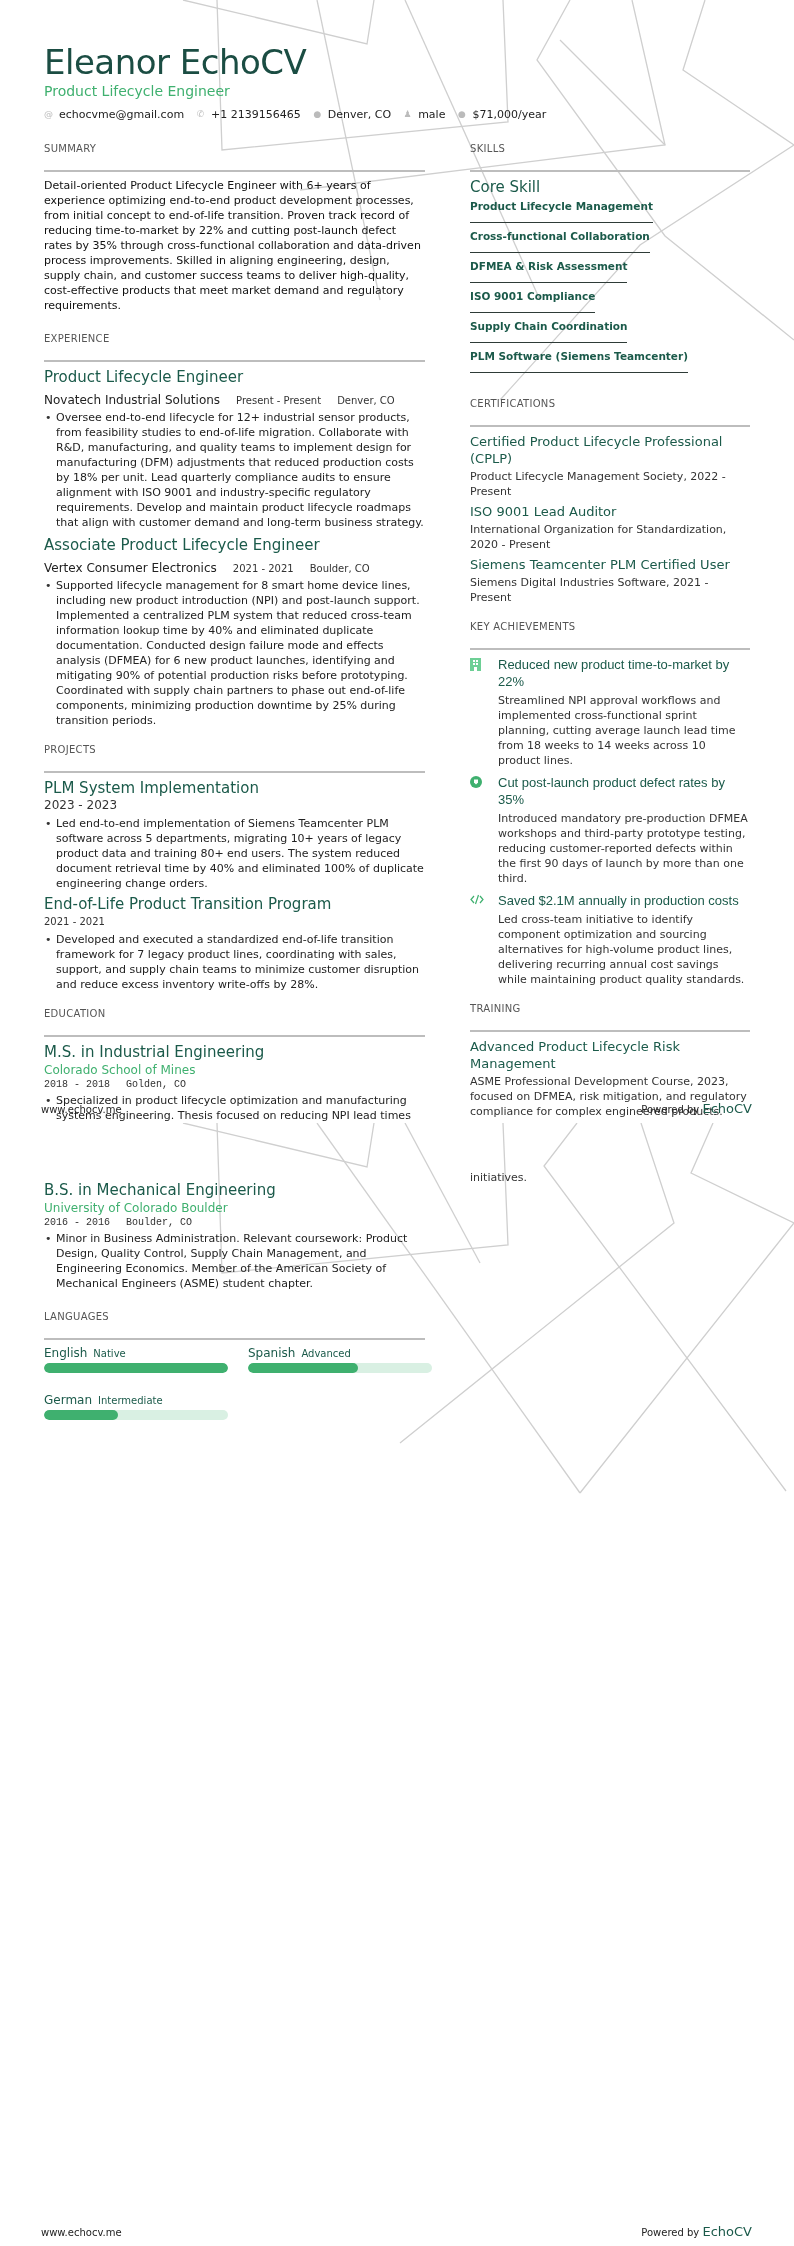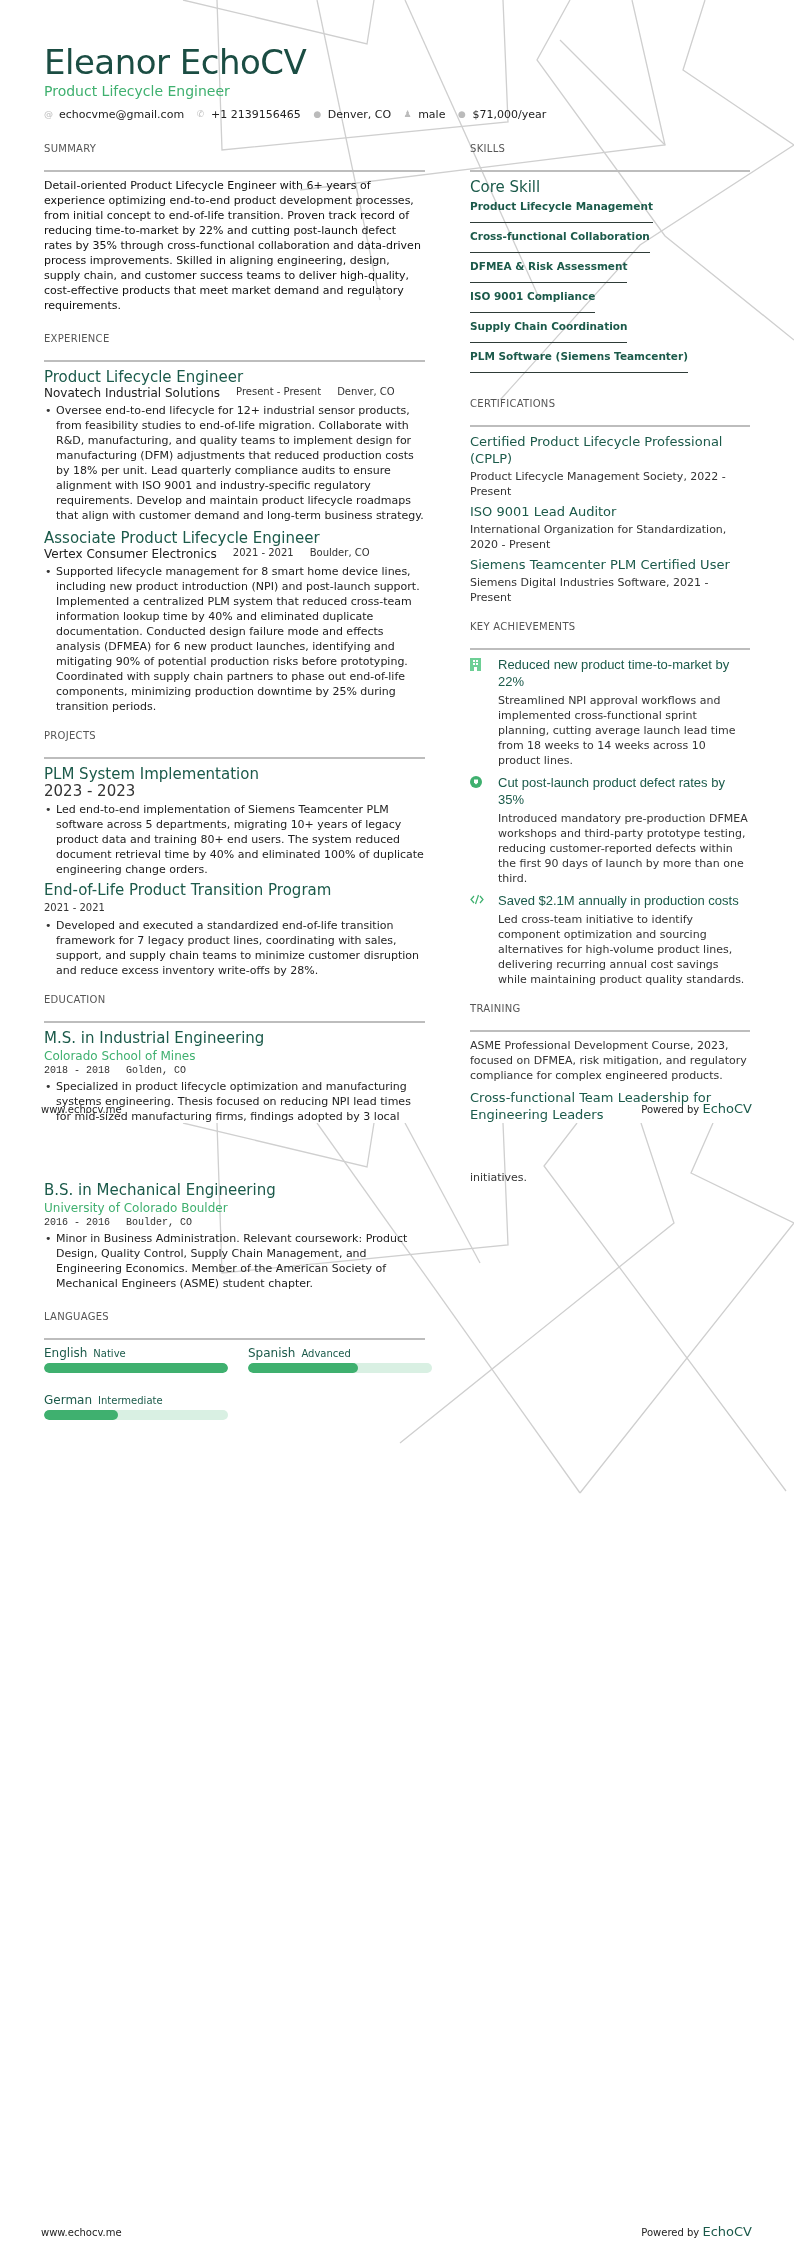--- a/index.html
+++ b/index.html
@@ -15,21 +15,21 @@
   .contacts .ic { display: inline-block; width: 9px; height: 9px; margin-right: 6px; color: #bbb; font-size: 9px; line-height: 9px; text-align: center; }
 
   .col-left { position: absolute; left: 44px; width: 381px; }
   .col-right { position: absolute; left: 470px; width: 280px; }
 
   .sec-title { font-size: 10px; color: #555; letter-spacing: 0.3px; font-family: "DejaVu Sans", sans-serif; text-transform: uppercase; padding-bottom: 16px; border-bottom: 2px solid #bdbdbd; margin-bottom: 6px; }
   .body-text { font-size: 11px; line-height: 15px; color: #111; font-family: "DejaVu Sans", sans-serif; }
   .muted-text { font-size: 11px; line-height: 15px; color: #333; font-family: "DejaVu Sans", sans-serif; }
 
   .h-job { font-size: 15px; color: #1b5a4a; font-family: "DejaVu Sans", sans-serif; margin-top: 2px; }
-  .job-meta { display: flex; align-items: flex-start; margin-top: 0; font-family: "DejaVu Sans", sans-serif; }
+  .job-meta { display: flex; align-items: center; margin-top: 7px; font-family: "DejaVu Sans", sans-serif; }
   .job-meta .company { font-size: 12px; color: #222; margin-right: 16px; }
   .job-meta .dates { font-size: 10px; color: #333; margin-right: 16px; }
   .job-meta .loc { font-size: 10px; color: #333; }
   ul.bul { list-style: none; margin-top: 3px; }
   ul.bul li { position: relative; padding-left: 12px; font-size: 11px; line-height: 15px; color: #222; font-family: "DejaVu Sans", sans-serif; }
   ul.bul li::before { content: "•"; position: absolute; left: 1px; top: 0; color: #333; }
 
   .edu-school { font-size: 12px; color: #3fb06f; font-family: "DejaVu Sans", sans-serif; margin-top: 2px; }
   .edu-meta { display: flex; font-size: 10px; color: #333; font-family: Liberation Mono, monospace; margin-top: 2px; }
   .edu-meta span:first-child { margin-right: 16px; }
@@ -129,21 +129,21 @@
         <ul class="bul">
             <li>Supported lifecycle management for 8 smart home device lines, including new product introduction (NPI) and post-launch support. Implemented a centralized PLM system that reduced cross-team information lookup time by 40% and eliminated duplicate documentation. Conducted design failure mode and effects analysis (DFMEA) for 6 new product launches, identifying and mitigating 90% of potential production risks before prototyping. Coordinated with supply chain partners to phase out end-of-life components, minimizing production downtime by 25% during transition periods.</li>
           </ul>
       </div>
     </section>
 
     <section style="margin-top:16px;">
       <div class="sec-title">PROJECTS</div>
       <div>
         <div class="h-job">PLM System Implementation</div>
-        <div class="muted-text" style="font-size:15px;margin-top:1px;">2023 - 2023</div>
+        <div class="muted-text" style="font-size:12px;margin-top:1px;">2023 - 2023</div>
         <ul class="bul">
             <li>Led end-to-end implementation of Siemens Teamcenter PLM software across 5 departments, migrating 10+ years of legacy product data and training 80+ end users. The system reduced document retrieval time by 40% and eliminated 100% of duplicate engineering change orders.</li>
           </ul>
       </div>
       <div style="margin-top:4px;">
         <div class="h-job">End-of-Life Product Transition Program</div>
         <div class="muted-text" style="font-size:10px;margin-top:1px;">2021 - 2021</div>
         <ul class="bul">
             <li>Developed and executed a standardized end-of-life transition framework for 7 legacy product lines, coordinating with sales, support, and supply chain teams to minimize customer disruption and reduce excess inventory write-offs by 28%.</li>
           </ul>
@@ -241,20 +241,21 @@
         <div class="ach-body">
           <div class="ach-title">Saved $2.1M annually in production costs</div>
           <div class="ach-desc">Led cross-team initiative to identify component optimization and sourcing alternatives for high-volume product lines, delivering recurring annual cost savings while maintaining product quality standards.</div>
         </div>
       </div>
     </section>
 
     <section style="margin-top:16px;">
       <div class="sec-title">TRAINING</div>
       <div>
+        <div class="cert-title">Advanced Product Lifecycle Risk Management</div>
         <div class="cert-sub">ASME Professional Development Course, 2023, focused on DFMEA, risk mitigation, and regulatory compliance for complex engineered products.</div>
       </div>
       <div style="margin-top:6px;">
         <div class="cert-title">Cross-functional Team Leadership for Engineering Leaders</div>
 
       </div>
     </section>
   </div>
 
   <div class="footer-left" style="top:1104px;">www.echocv.me</div>

